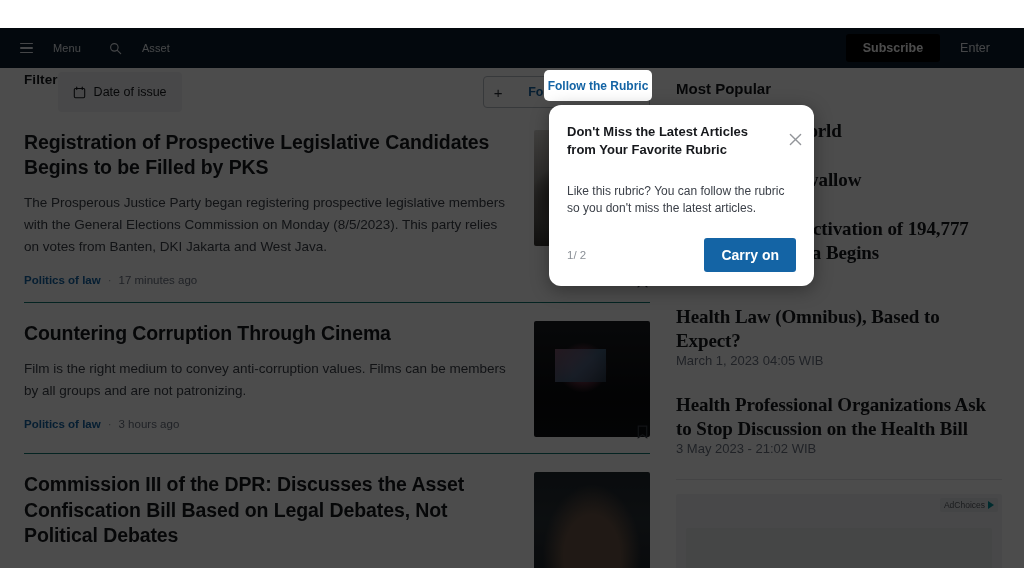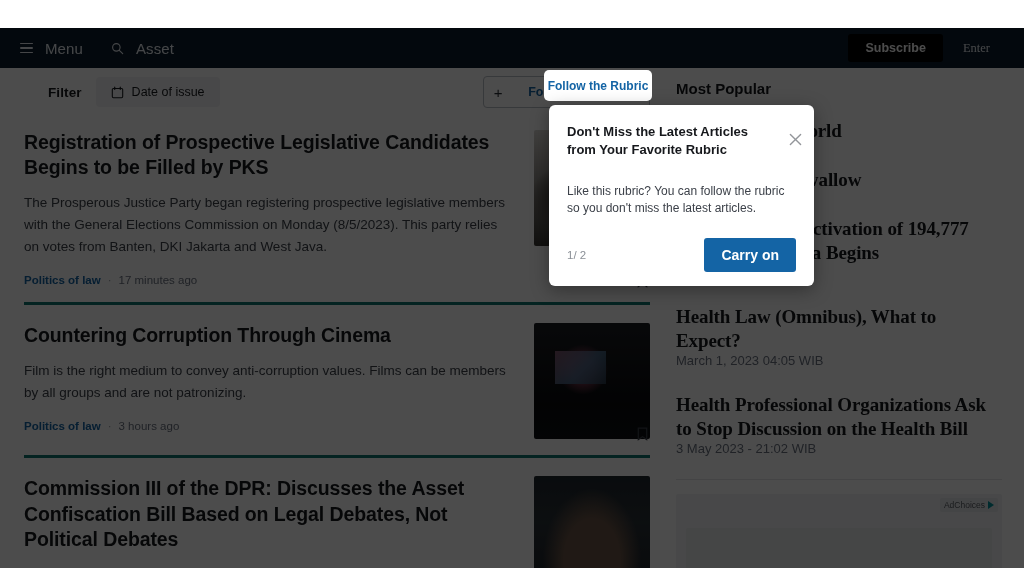--- a/index.html
+++ b/index.html
@@ -23,55 +23,54 @@
 
   
   .topbar {
     position:relative; height:40px; width:100%;
     background:#0c1c2c;
     display:flex; align-items:center;
     padding:0 20px;
   }
   .nav-left { display:flex; align-items:center; gap:28px; }
   .nav-item {
-    display:flex; align-items:center; gap:12px;
-    color:#e6ebf0; font-size:15px; font-weight:400;
+    display:flex; align-items:center; gap:20px;
+    color:#e6ebf0; font-size:11px; font-weight:400;
     cursor:pointer; letter-spacing:.1px;
   }
   .hamburger { display:flex; flex-direction:column; gap:3px; width:13px; }
   .hamburger i { display:block; height:1.6px; background:#e6ebf0; border-radius:1px; }
   .mag { width:13px; height:13px; display:block; }
   .nav-right { margin-left:auto; display:flex; align-items:center; gap:6px; }
   .subscribe-btn {
     background:#000000; color:#ffffff;
     font-size:12.5px; font-weight:600;
     padding:7px 17px; border:none; border-radius:3px;
     cursor:pointer; font-family:inherit;
   }
   .enter-link {
     color:#e6ebf0; font-size:12.5px;
-    padding:7px 14px; cursor:pointer;font-family:Liberation Serif, serif;
+    padding:7px 14px; cursor:pointer;
   }
 
   
   .content {
     display:flex; width:100%;
     padding:0 24px;
     gap:26px;
     background:#ffffff;
   }
   .col-main { width:626px; flex:none; }
   .col-side { width:326px; flex:none; }
 
   
   .filter-row {
-    display:flex; align-items:center;
-    height:44px; gap:14px;
+    display:flex; 
+    height:44px; 
     padding-top:4px;
-    margin-left:24px;
   }
   .filter-label {
     font-size:13.5px; font-weight:700; color:#16181c;
     letter-spacing:.1px;
   }
   .chip {
     display:flex; align-items:center; gap:8px;
     background:#f1f2f4; border-radius:4px;
     padding:8px 15px;
     font-size:12.5px; color:#16181c;
@@ -95,21 +94,21 @@
     background:#ffffff; border:none;
     color:#1464a5; font-weight:700; font-size:12.5px;
     padding:8px 16px; cursor:pointer; font-family:inherit;
     white-space:nowrap;
   }
 
   
   .article {
     display:flex; gap:22px;
     padding:18px 0 16px 0;
-    border-bottom:3px solid #0f766e;
+    border-bottom:1px solid #0f766e;
     position:relative;
   }
   .article:first-of-type { padding-top:6px; }
   .art-body { flex:1; min-width:0; }
   .art-title {
     font-size:19.5px; line-height:1.3;
     font-weight:700; color:#16181c;
     letter-spacing:-.1px; cursor:pointer;
   }
   .art-desc {
@@ -215,21 +214,21 @@
   .spotlight span {
     color:#1464a5; font-weight:700; font-size:12px;
     white-space:nowrap;
   }
 
   
   .tooltip {
     position:absolute; z-index:60;
     left:549px; top:105px;
     width:265px;
-    background:#ffffff; border-radius:6px;
+    background:#ffffff; border-radius:12px;
     box-shadow:0 4px 18px rgba(0,0,0,.35);
     padding:18px 18px 14px 18px;
   }
   .tt-close {
     position:absolute; right:12px; top:28px;
     width:13px; height:13px; cursor:pointer; opacity:.55;
   }
   .tt-title {
     font-size:13px; font-weight:700; color:#16181c;
     line-height:1.42; width:212px;
@@ -361,21 +360,21 @@
         </div>
         <div class="pop-item">
           <div class="pop-title">…ce Begins to Swallow</div>
           <div class="pop-time"></div>
         </div>
         <div class="pop-item">
           <div class="pop-title">March 2024, Deactivation of 194,777 KTP DKI Jakarta Begins</div>
           <div class="pop-time">7 hours ago</div>
         </div>
         <div class="pop-item">
-          <div class="pop-title">Health Law (Omnibus), What to Expect?</div>
+          <div class="pop-title">Health Law (Omnibus), Based to Expect?</div>
           <div class="pop-time">March 1, 2023 04:05 WIB</div>
         </div>
         <div class="pop-item">
           <div class="pop-title">Health Professional Organizations Ask to Stop Discussion on the Health Bill</div>
           <div class="pop-time">3 May 2023 - 21:02 WIB</div>
         </div>
 
         <div class="side-divider"></div>
 
         <div class="ad-slot">

